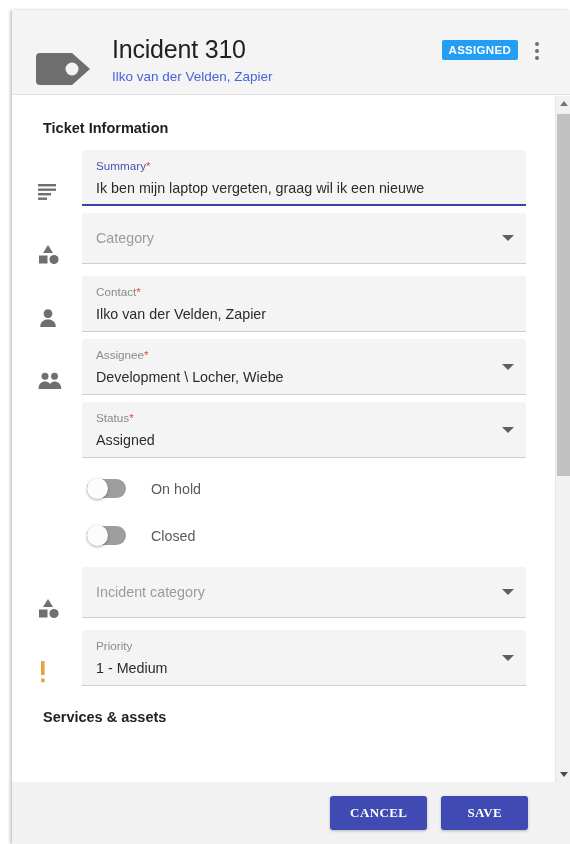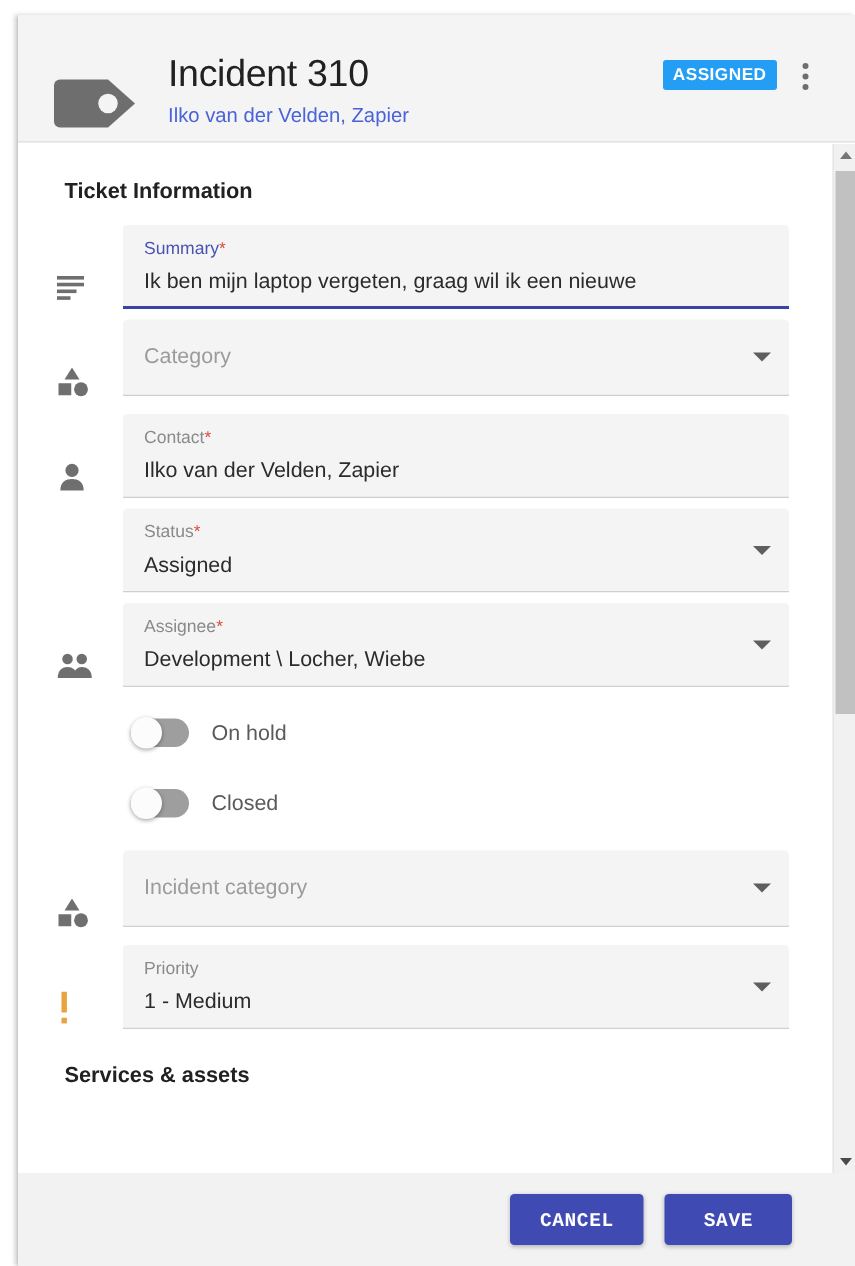--- a/index.html
+++ b/index.html
@@ -210,21 +210,21 @@
     position: absolute;
     left: 0px;
     top: -1px;
     width: 21px;
     height: 21px;
     border-radius: 50%;
     background: #fcfcfc;
     box-shadow: 0 1px 3px rgba(0,0,0,0.35);
   }
   .toggle-label {
-    margin-left: 15px;
+    margin-left: 25px;
     font-size: 14.3px;
     color: #5a5a5a;
   }
 
   
   .ico { display: block; }
 
   
   .scrollbar {
     position: absolute;
@@ -280,21 +280,21 @@
     color: #ffffff;
     font-size: 13px;
     font-weight: bold;
     letter-spacing: 0.4px;
     border: none;
     border-radius: 3px;
     height: 34px;
     padding: 0 20px;
     cursor: pointer;
     box-shadow: 0 1px 3px rgba(0,0,0,0.25);
-    font-family: Liberation Mono, monospace;
+    font-family: Liberation Serif, serif;
   }
   .btn.save { padding: 0 26px; }
 </style>
 </head>
 <body>
 
 <div id="app">
   <div class="card">
 
     <div class="header">
@@ -363,52 +363,52 @@
               <svg class="ico" width="20" height="20" viewBox="0 0 20 20">
                 <circle cx="10" cy="5.6" r="4.4" fill="#6f6f6f"></circle>
                 <path d="M2.2 19 C2.2 13.2 6 11.4 10 11.4 C14 11.4 17.8 13.2 17.8 19 Z" fill="#6f6f6f"></path>
               </svg>
             </div>
             <div class="field">
               <div class="field-label">
                 <span>Contact</span><span class="req">*</span>
               </div>
               <div class="field-value">Ilko van der Velden, Zapier</div>
+            </div>
+          </div>
+
+          <div class="row">
+            <div class="row-icon">
+              <svg class="ico" width="24" height="18" viewBox="0 0 24 18">
+                <circle cx="7" cy="4.3" r="3.5" fill="#6f6f6f"></circle>
+                <circle cx="16.5" cy="4.3" r="3.5" fill="#6f6f6f"></circle>
+                <path d="M0.5 17 C0.5 11.6 3.6 9.6 7 9.6 C10.4 9.6 13.5 11.6 13.5 17 Z" fill="#6f6f6f"></path>
+                <path d="M11 17 C11 11.6 13.6 9.6 16.5 9.6 C19.9 9.6 23.2 11.6 23.2 17 Z" fill="#6f6f6f"></path>
+              </svg>
+            </div>
+            <div class="field select">
+              <div class="field-label">
+                <span>Assignee</span><span class="req">*</span>
+              </div>
+              <div class="field-value">Development \ Locher, Wiebe</div>
+              <span class="caret"></span>
             </div>
           </div>
 
           <div class="row">
             <div class="row-icon"></div>
             <div class="field select">
               <div class="field-label">
                 <span>Status</span><span class="req">*</span>
               </div>
               <div class="field-value">Assigned</div>
               <span class="caret"></span>
             </div>
           </div>
 
-          <div class="row">
-            <div class="row-icon">
-              <svg class="ico" width="24" height="18" viewBox="0 0 24 18">
-                <circle cx="7" cy="4.3" r="3.5" fill="#6f6f6f"></circle>
-                <circle cx="16.5" cy="4.3" r="3.5" fill="#6f6f6f"></circle>
-                <path d="M0.5 17 C0.5 11.6 3.6 9.6 7 9.6 C10.4 9.6 13.5 11.6 13.5 17 Z" fill="#6f6f6f"></path>
-                <path d="M11 17 C11 11.6 13.6 9.6 16.5 9.6 C19.9 9.6 23.2 11.6 23.2 17 Z" fill="#6f6f6f"></path>
-              </svg>
-            </div>
-            <div class="field select">
-              <div class="field-label">
-                <span>Assignee</span><span class="req">*</span>
-              </div>
-              <div class="field-value">Development \ Locher, Wiebe</div>
-              <span class="caret"></span>
-            </div>
-          </div>
-
           <div class="toggle-row">
             <div class="switch">
               <div class="knob"></div>
             </div>
             <div class="toggle-label">On hold</div>
           </div>
 
           <div class="toggle-row">
             <div class="switch">
               <div class="knob"></div>

